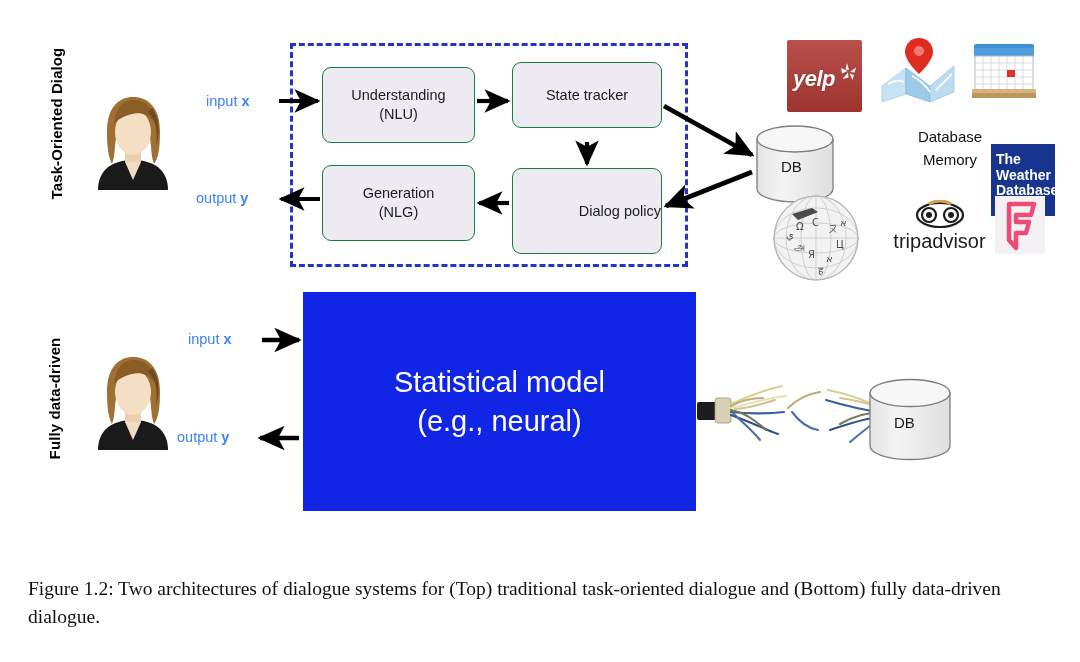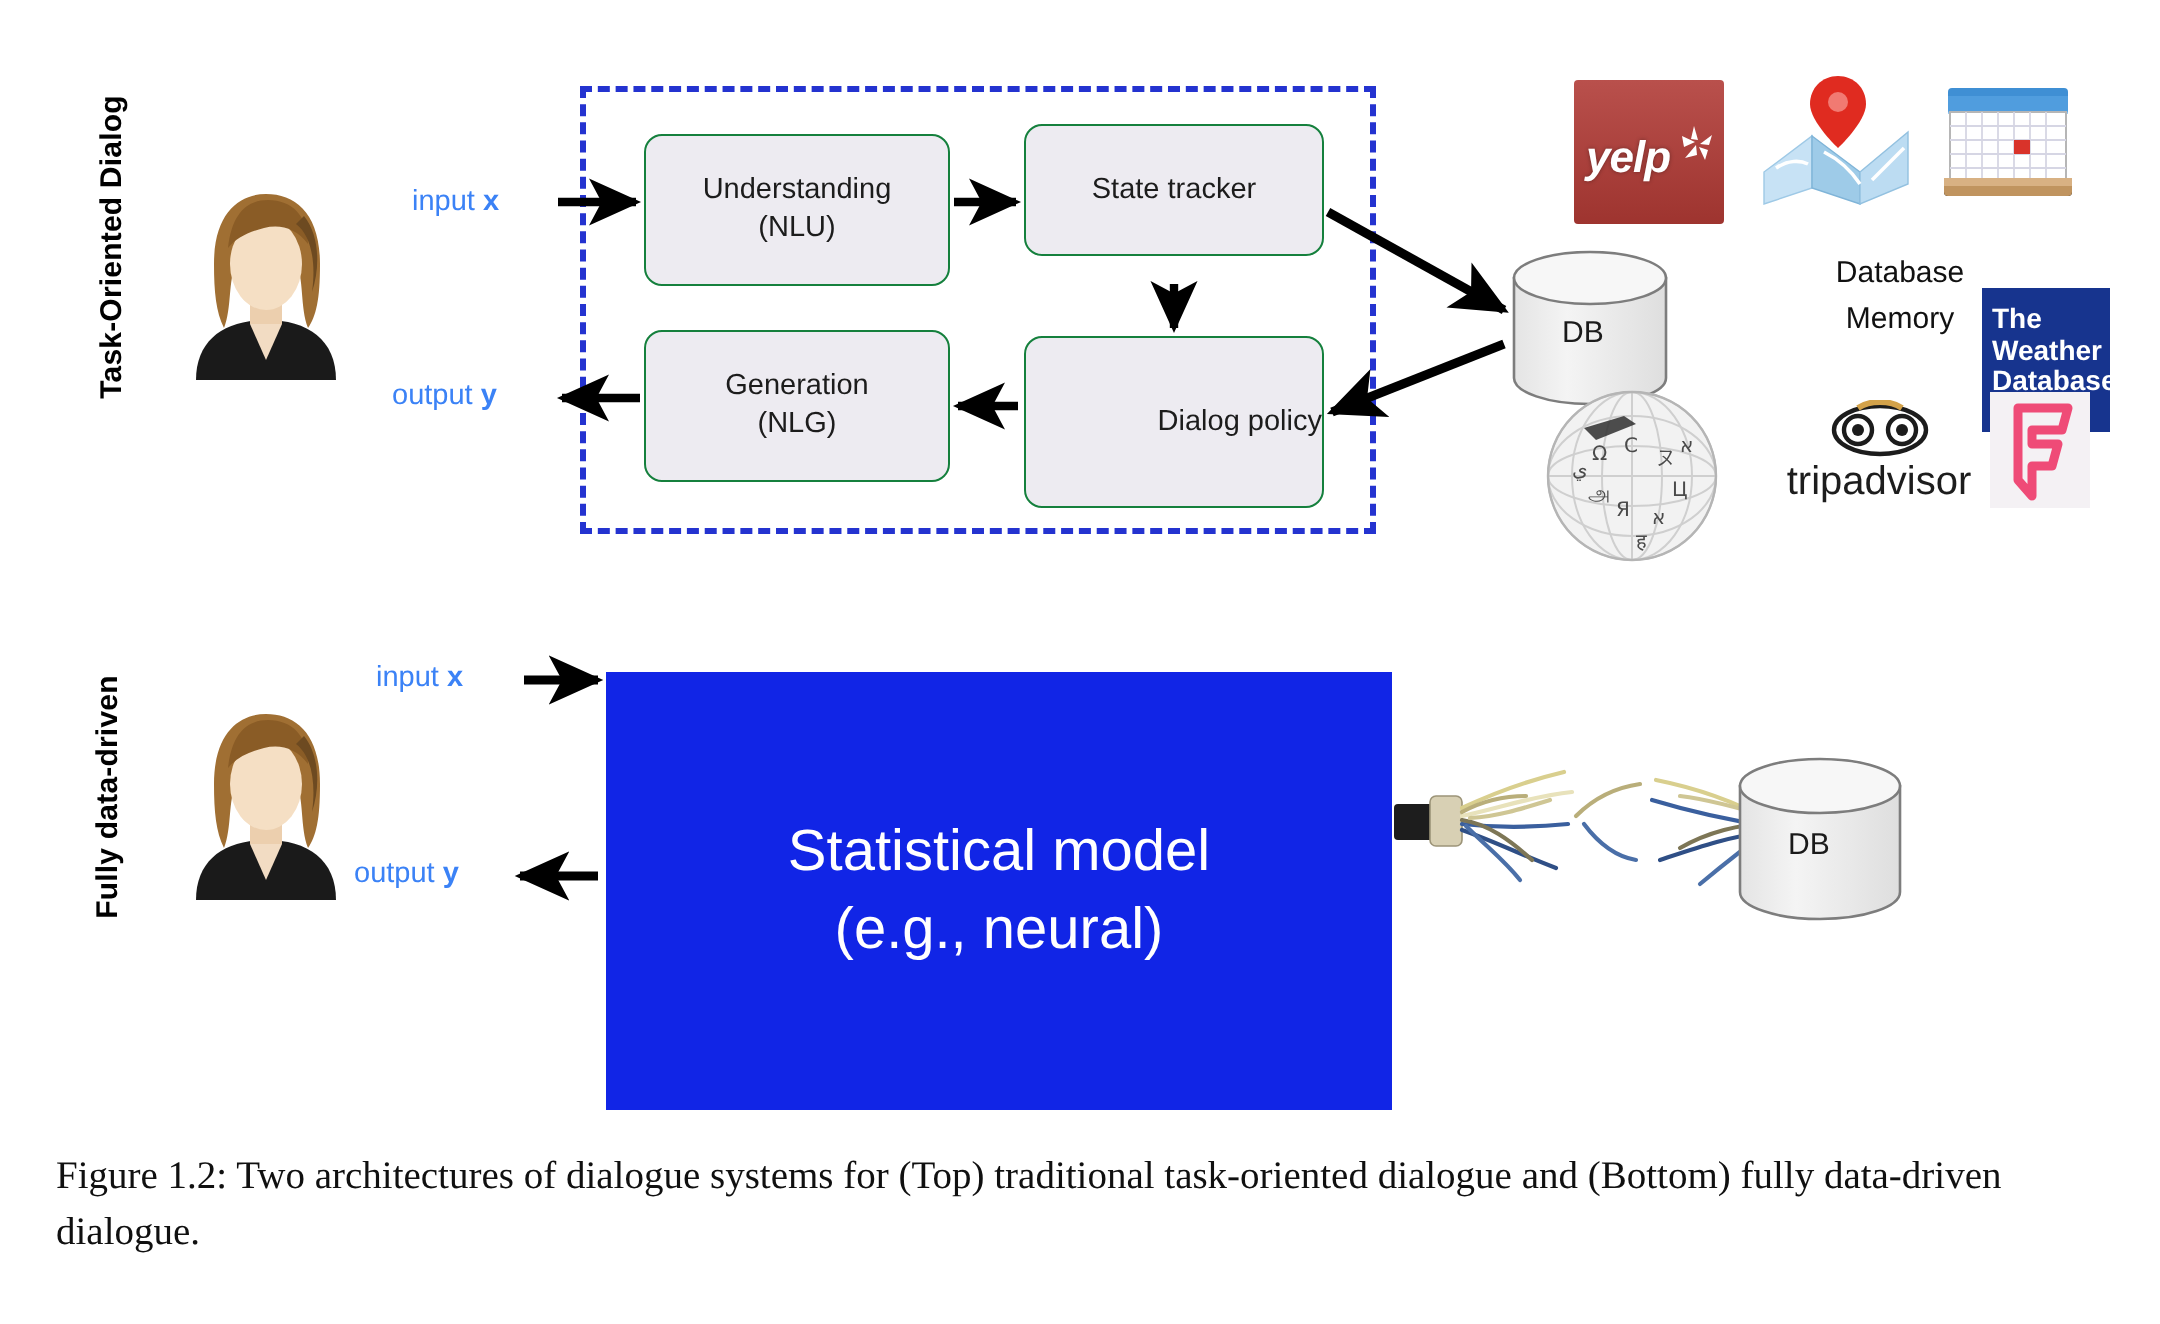--- a/index.html
+++ b/index.html
@@ -106,21 +106,20 @@
     width: 393px; height: 219px;
     background: #1125e6;
     display: flex;
     align-items: center;
     justify-content: center;
     text-align: center;
     color: #ffffff;
     font-size: 29px;
     line-height: 1.32;
     box-sizing: border-box;
-    margin-top: 44px;
   }
 
   
   #overlay {
     position: absolute;
     left: 0; top: 0;
     width: 1080px; height: 560px;
     pointer-events: none;
   }
 

